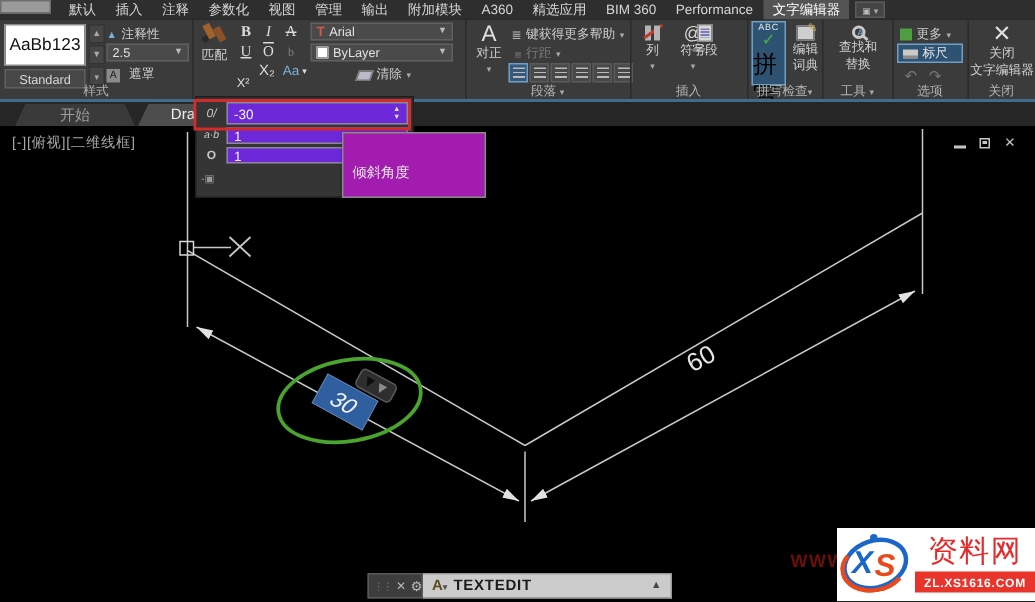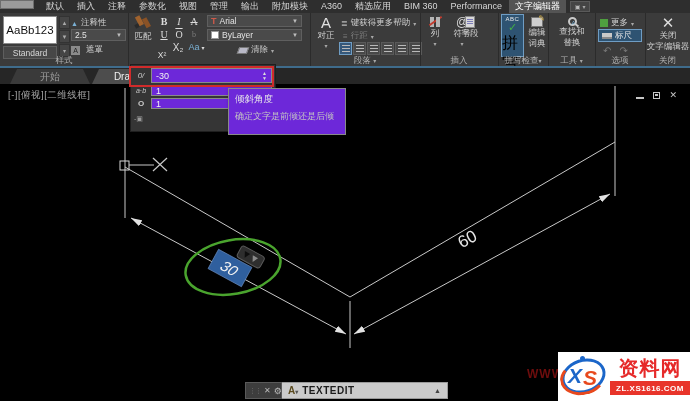--- a/index.html
+++ b/index.html
@@ -118,22 +118,22 @@
   font-size:9px;display:flex;align-items:center;padding:0 4px;gap:2px}
 .fp-field.short{height:11px}
 .fp-spin{margin-left:auto;display:flex;flex-direction:column;line-height:1;font-size:5px;color:#ddd}
 #fp-footer{display:flex;align-items:center;height:15px;margin-top:1px}
 .pin-ico{width:12px;font-size:7px;color:#9a9a9a}
 #fp-group-label{flex:1;text-align:center;font-size:8.5px;color:#b8b8b8}
 #red-annotation{position:absolute;left:129px;top:66px;width:145px;height:21px;
   border:2px solid #d12b2b;z-index:40;pointer-events:none}
 
 
-#tooltip{position:absolute;left:228px;top:88px;width:118px;background:#6d28d9;
-  border:1px solid #8a8a8a;box-shadow:2px 2px 4px rgba(0,0,0,.6);z-index:45;padding:4px 6px 5px 6px}
+#tooltip{position:absolute;left:228px;top:88px;width:96px;background:#a21caf;
+  border:1px solid #8a8a8a;box-shadow:2px 2px 4px rgba(0,0,0,.6);z-index:45;padding:20px 6px 5px 6px}
 #tooltip .tt-title{font-size:9.5px;color:#e9e9e9;margin-bottom:4px}
 #tooltip .tt-desc{font-size:9px;color:#c3c3c3;margin-bottom:6px}
 #tooltip .tt-help{font-size:9px;color:#c3c3c3;border-top:1px solid #6a6a6a;padding-top:5px}
 
 
 #cmdbar{position:absolute;left:245px;top:382px;height:17px;display:flex;z-index:30}
 #cmd-dark{width:37px;background:#3d3d3d;border:1px solid #5a5a5a;display:flex;align-items:center;
   gap:3px;padding:0 3px;color:#b9b9b9}
 .grip{font-size:7px;color:#777;letter-spacing:-1px}
 .cmd-x{font-size:8px}
@@ -152,21 +152,21 @@
   z-index:50;display:flex}
 #wm-logo{position:relative;width:52px;height:49px;flex:none}
 .wm-ell1{position:absolute;left:3px;top:7px;width:45px;height:34px;border:3px solid #1b66c9;
   border-radius:50%;transform:rotate(-18deg)}
 .wm-ell2{position:absolute;left:2px;top:9px;width:45px;height:34px;border:3px solid transparent;
   border-left-color:#e8491d;border-bottom-color:#e8491d;border-radius:50%;transform:rotate(-10deg)}
 .wm-dot{position:absolute;left:22px;top:4px;width:5px;height:5px;border-radius:50%;background:#1b66c9}
 .wm-x{position:absolute;left:10px;top:12px;font-size:21px;font-weight:bold;font-style:italic;color:#1b66c9}
 .wm-s{position:absolute;left:25px;top:14px;font-size:21px;font-weight:bold;font-style:italic;color:#e8491d}
 #wm-right{flex:1;display:flex;flex-direction:column;align-items:center;justify-content:flex-start}
-#wm-site{color:#e62a2a;font-weight:bold;font-size:20px;line-height:1.1;margin-top:5px;letter-spacing:1px}
+#wm-site{color:#e62a2a;font-weight:normal;font-size:20px;line-height:1.1;margin-top:5px;letter-spacing:1px}
 #wm-bar{width:100%;height:14px;background:#e8342a;color:#fff;font-weight:bold;font-size:8px;
   letter-spacing:.5px;display:flex;align-items:center;justify-content:center;margin-top:2px}
 </style>
 </head>
 <body>
 
 <div id="stage">
 
   <div id="menubar">
     <div id="chrome-frag"></div>
@@ -427,21 +427,20 @@
       </div>
     </div>
     <div id="fp-footer">
       <span class="pin-ico">-▣</span>
     </div>
   </div>
   <div id="red-annotation"></div>
 
   <div id="tooltip">
     <div class="tt-title">倾斜角度</div>
-    <div class="tt-desc">确定文字是前倾还是后倾</div>
   </div>
 
   <div id="cmdbar">
     <div id="cmd-dark">
       <span class="grip">⋮⋮</span>
       <span class="cmd-x">✕</span>
       <span class="cmd-wrench">⚙</span>
     </div>
     <div id="cmd-light">
       <span class="cmd-a"><span>A</span><span class="car">▾</span></span>

